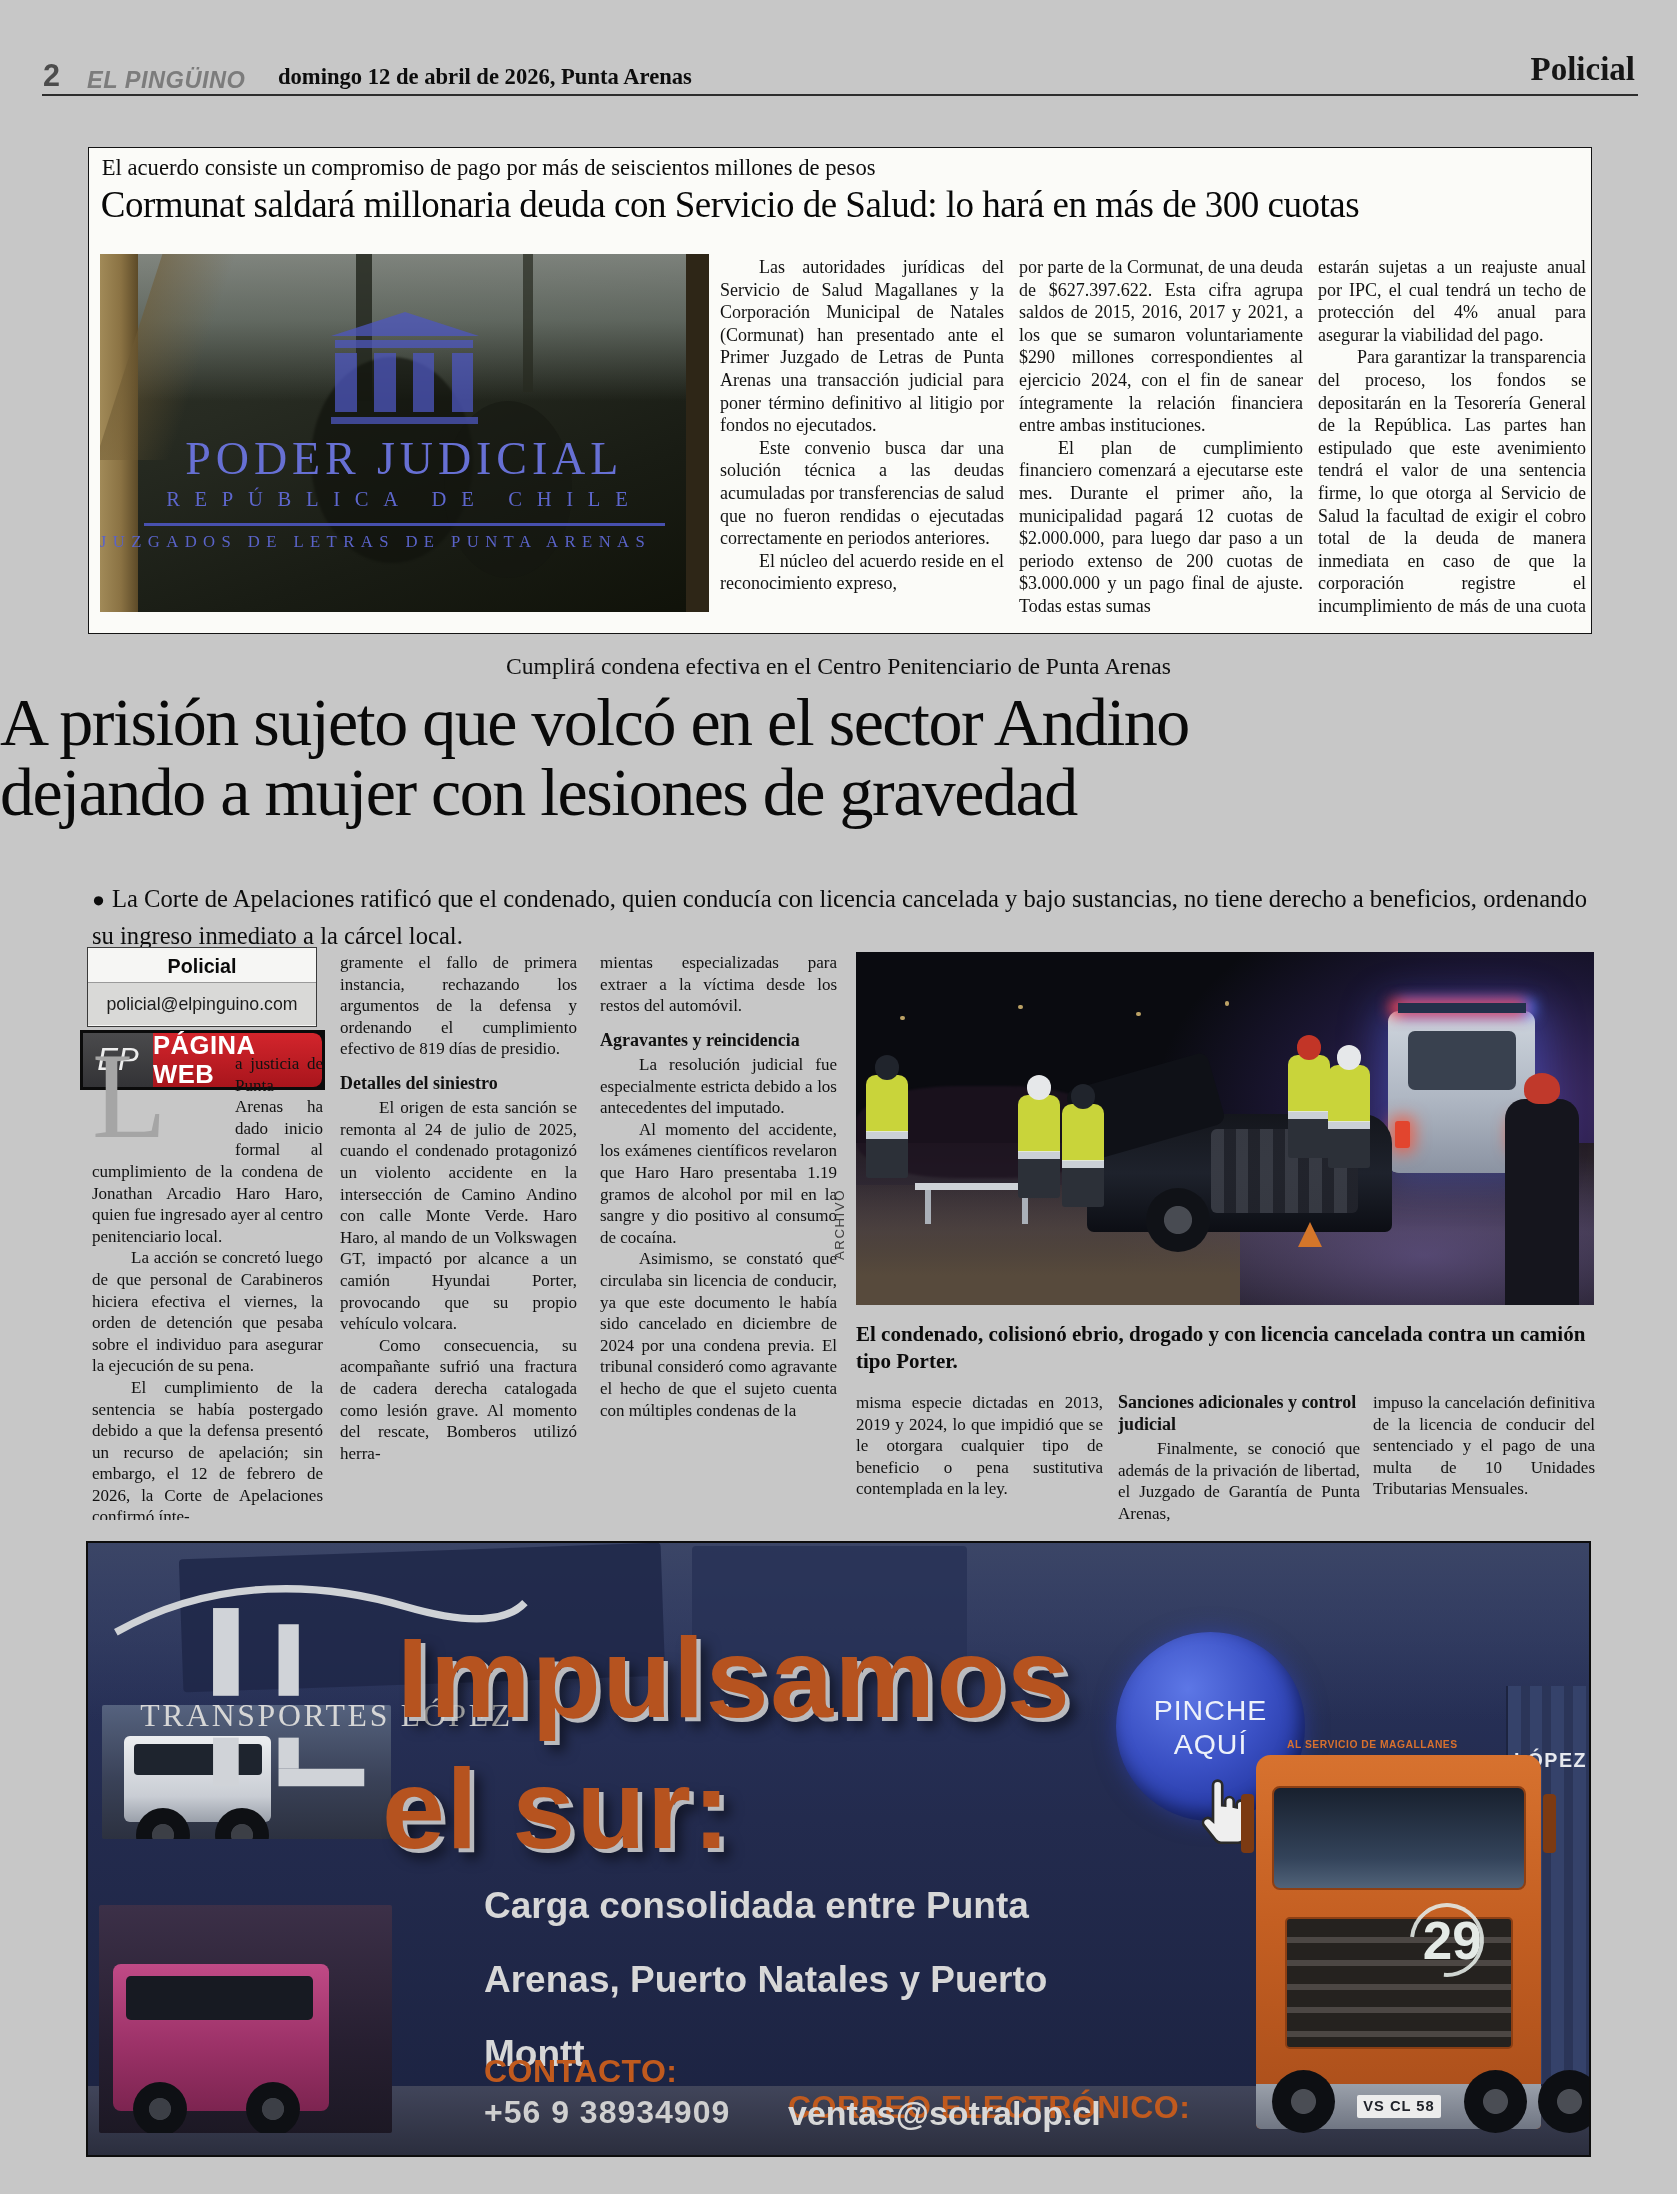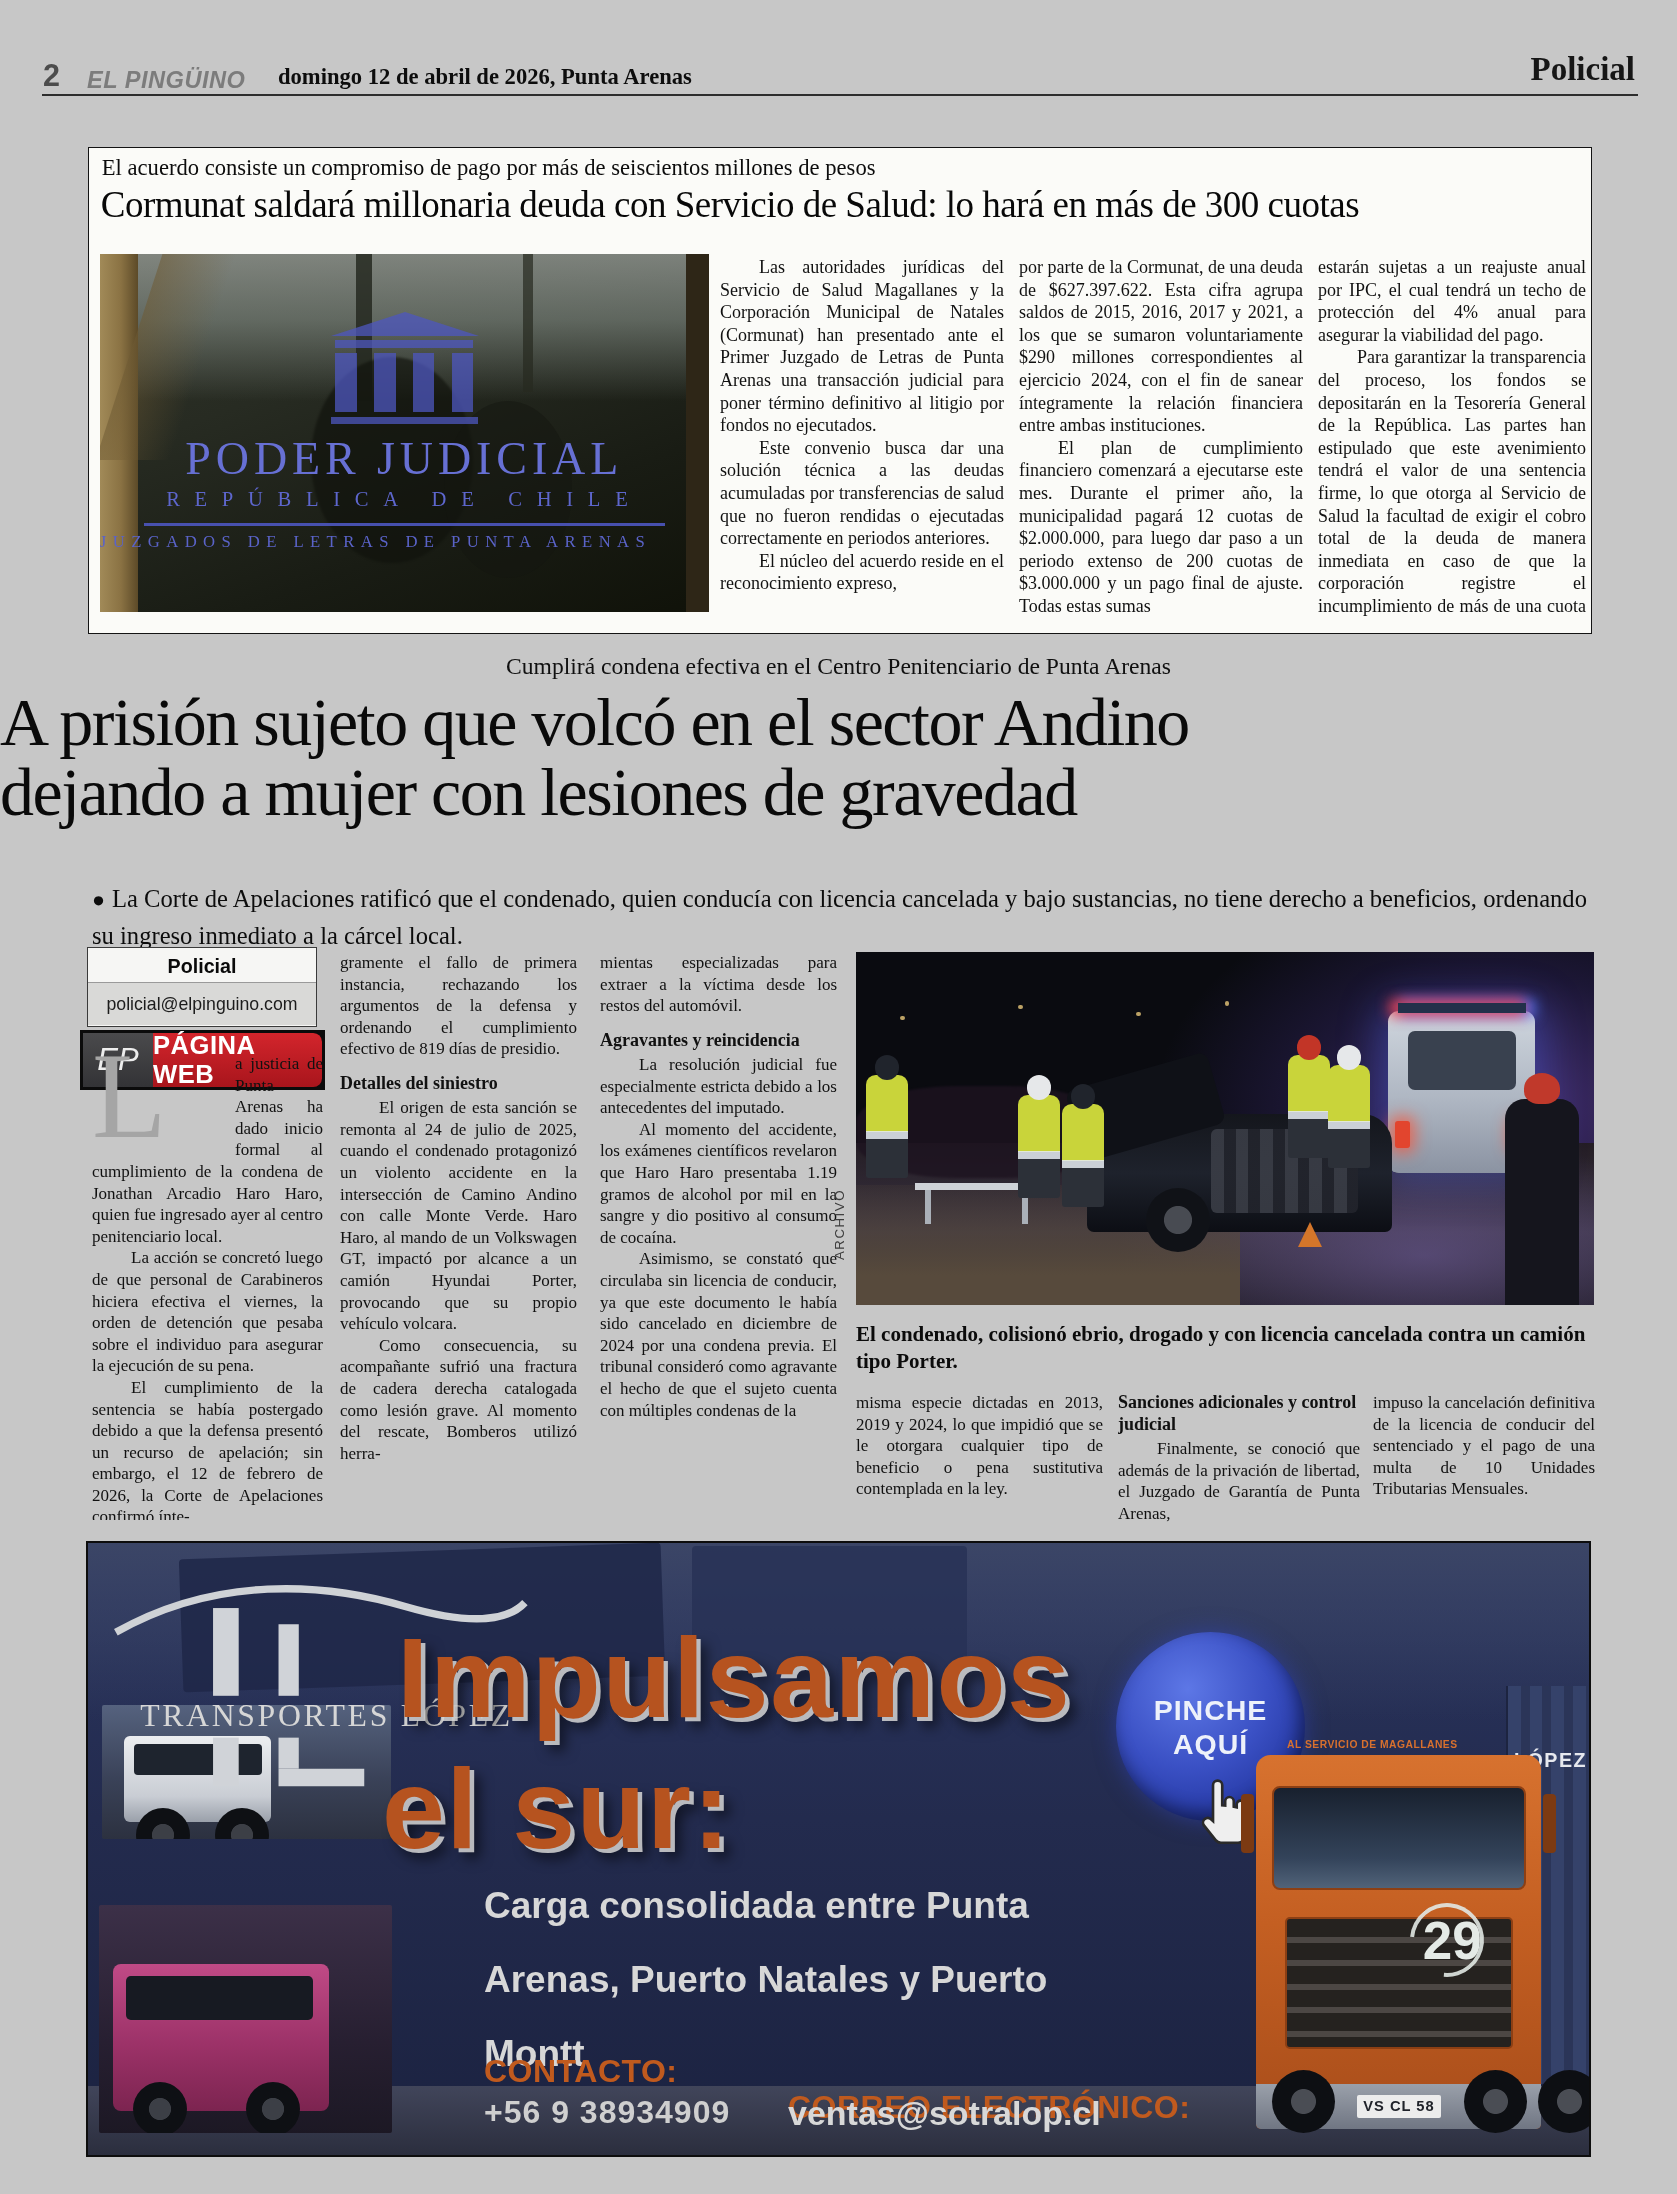--- a/index.html
+++ b/index.html
@@ -162,21 +162,21 @@
 
   .ad-h1{position:absolute;left:309px;top:70px;font-weight:900;font-size:113px;letter-spacing:1.5px;
          color:#b6531f;text-shadow:4.4px 4.4px 0 rgba(214,214,214,.85),9.8px 9.8px 12.8px rgba(0,0,0,.55);}
   .ad-h2{position:absolute;left:294px;top:201px;font-weight:900;font-size:113px;letter-spacing:1.5px;
          color:#b6531f;text-shadow:4.4px 4.4px 0 rgba(214,214,214,.85),9.8px 9.8px 12.8px rgba(0,0,0,.55);}
 
   .ad-btn{position:absolute;left:1028px;top:89px;width:189px;height:189px;border-radius:50%;
           background:radial-gradient(circle at 38% 30%,#5d77e6 0%,#3a50c4 45%,#2336a0 78%,#1b2a85 100%);
           box-shadow:inset -4.9px -7.9px 16.7px rgba(0,0,0,.45),0 0 22.6px rgba(50,70,190,.55);
           display:flex;flex-direction:column;align-items:center;justify-content:center;cursor:pointer;}
-  .ad-btn span{color:#edf1fa;font-weight:700;font-size:28.5px;letter-spacing:1px;line-height:34px;}
+  .ad-btn span{color:#edf1fa;font-weight:400;font-size:28.5px;letter-spacing:1px;line-height:34px;}
   .ad-hand{position:absolute;left:1100px;top:231px;width:79px;height:79px;}
 
   .ad-body{position:absolute;left:396px;top:326px;width:668px;font-weight:800;font-size:37px;
            line-height:74px;color:#d7d7d7;}
   .ad-clabel{position:absolute;left:396px;top:510px;font-weight:900;font-size:32px;color:#c05a1e;letter-spacing:0.5px;}
   .ad-phone{position:absolute;left:396px;top:551px;font-weight:700;font-size:32px;color:#cfcfcf;letter-spacing:1px;}
   .ad-elabel{position:absolute;left:700px;top:510px;font-weight:900;font-size:32px;color:#c05a1e;letter-spacing:0.5px;margin-top:36px;}
   .ad-email{position:absolute;left:700px;top:551px;font-weight:800;font-size:34px;color:#d8d8d8;}
 
   .ad-ph1{position:absolute;left:13.8px;top:162px;width:289px;height:134px;overflow:hidden;border-radius:2px;

